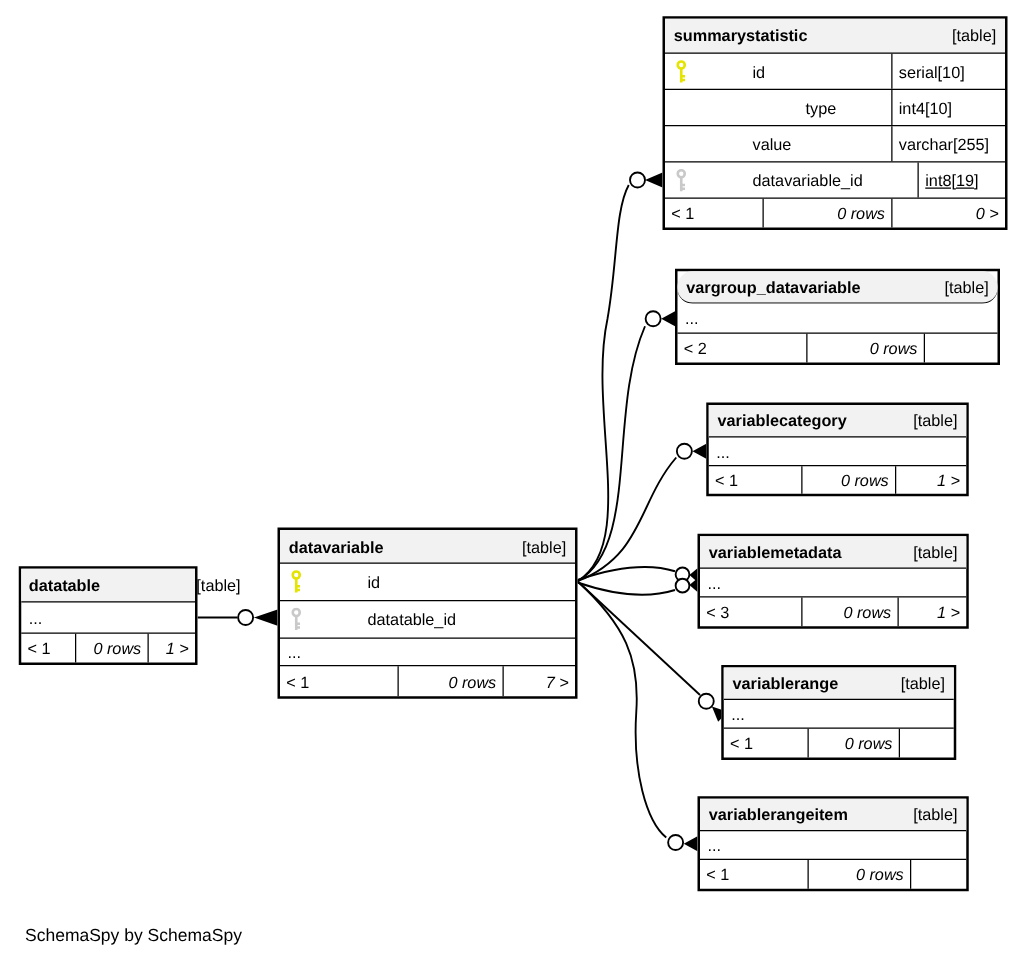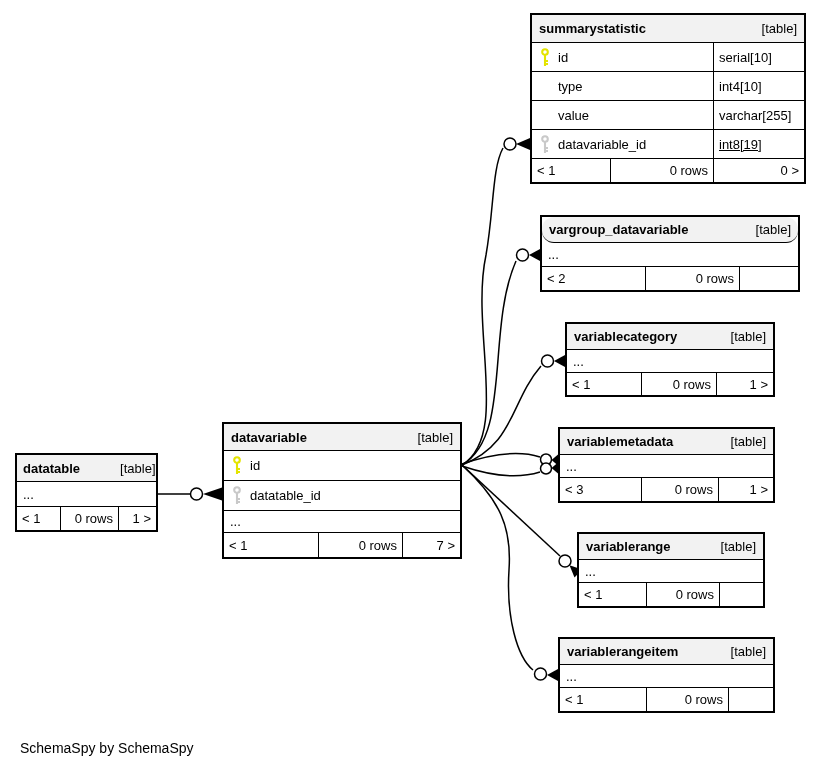--- a/index.html
+++ b/index.html
@@ -4,30 +4,30 @@
 <style>
   html,body{margin:0;padding:0;background:#fff;}
   body{width:823px;height:768px;position:relative;font-family:"Liberation Sans",sans-serif;color:#000;}
   .stage{position:absolute;left:0;top:0;width:823px;height:768px;}
   svg.rels{position:absolute;left:0;top:0;}
   .tbl{position:absolute;border:2px solid #000;background:#fff;box-sizing:border-box;font-size:13px;line-height:1;}
   .hd{display:flex;justify-content:space-between;align-items:center;background:#f2f2f2;
       border-bottom:1px solid #000;padding:0 7px;box-sizing:border-box;}
   .hd .nm{font-weight:bold;}
   .hd .tg{font-weight:normal;margin-left:40px;}
-  .row{display:flex;align-items:center;border-bottom:1px solid #000;box-sizing:border-box;}
+  .row{display:flex;align-items:center;border-bottom:1px solid #000;box-sizing:border-box;gap:44px;}
   .kc{width:26px;flex:none;display:flex;justify-content:center;align-items:center;}
   .cn{flex:1;}
   .ct{flex:none;border-left:1px solid #000;height:100%;display:flex;align-items:center;
       padding:0 5px;box-sizing:border-box;}
   .el{display:flex;align-items:center;padding:0 6px;border-bottom:1px solid #000;box-sizing:border-box;}
   .ft{display:flex;box-sizing:border-box;}
   .fc{display:flex;align-items:center;padding:0 5px;box-sizing:border-box;flex:none;}
   .fc + .fc{border-left:1px solid #000;}
-  .fc.r{justify-content:flex-end;}
+  .fc.r{justify-content:flex-end;font-style:italic;}
   .fc.fill{flex:1;}
   .note{position:absolute;left:20px;top:740px;font-size:14px;}
 </style>
 </head>
 <body>
 
 <div class="stage">
 
   <svg class="rels" width="823" height="768">
     <g stroke="#000" stroke-width="1.5" fill="none">
@@ -91,21 +91,21 @@
         <svg width="10" height="19" viewBox="0 0 10 19">
             <g stroke="#e4e400" fill="none" stroke-width="2.1">
               <circle cx="5" cy="4" r="2.8"></circle>
               <path d="M5 6.9 V18 M5 13 h3 M5 16 h3"></path>
             </g>
           </svg>
       </span>
       <span class="cn">id</span>
       <span class="ct" style="width:91px;">serial[10]</span>
     </div>
-    <div class="row" style="height:29px;">
+    <div class="row" style="height:29px;text-align:right;">
       <span class="kc"></span>
       <span class="cn">type</span>
       <span class="ct" style="width:91px;">int4[10]</span>
     </div>
     <div class="row" style="height:29px;">
       <span class="kc"></span>
       <span class="cn">value</span>
       <span class="ct" style="width:91px;">varchar[255]</span>
     </div>
     <div class="row" style="height:29px;">
@@ -221,21 +221,21 @@
     </div>
     <div class="el" style="height:22px;">...</div>
     <div class="ft" style="height:24px;">
       <span class="fc" style="width:94px;">&lt; 1</span>
       <span class="fc r" style="width:84px;">0 rows</span>
       <span class="fc r fill">7 &gt;</span>
     </div>
   </div>
 
   <div class="tbl" style="left:15px;top:453px;width:143px;height:79px;">
-    <div class="hd" style="height:27px;padding:2px 6px;">
+    <div class="hd" style="height:27px;padding:2px 6px;gap:37px;">
       <span class="nm">datatable</span>
       <span class="tg">[table]</span>
     </div>
     <div class="el" style="height:25px;">...</div>
     <div class="ft" style="height:23px;">
       <span class="fc" style="width:43px;">&lt; 1</span>
       <span class="fc r" style="width:58px;">0 rows</span>
       <span class="fc r fill">1 &gt;</span>
     </div>
   </div>

